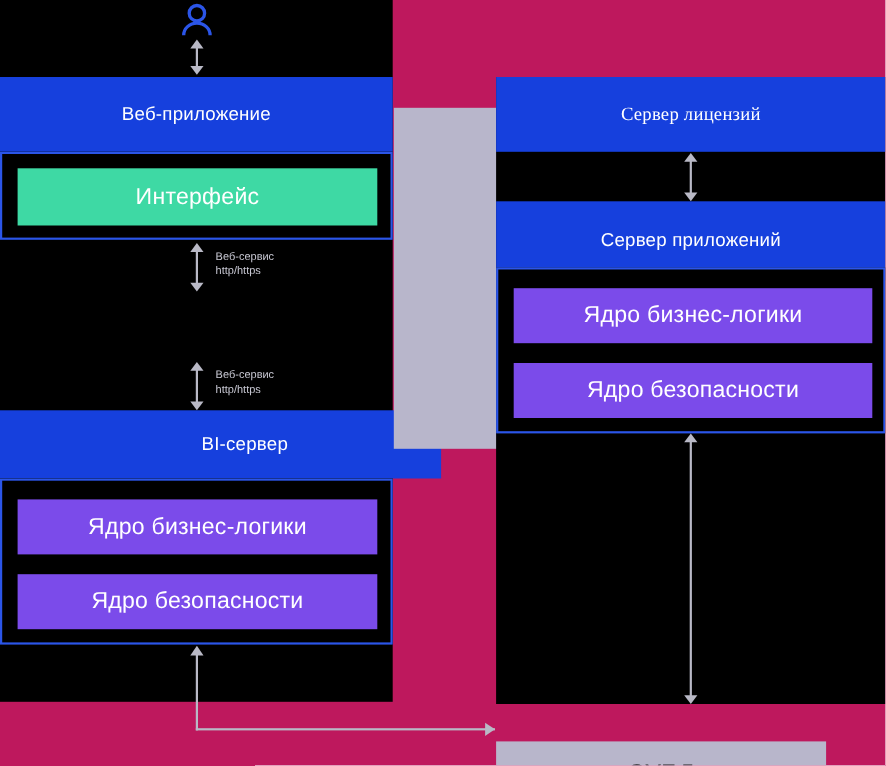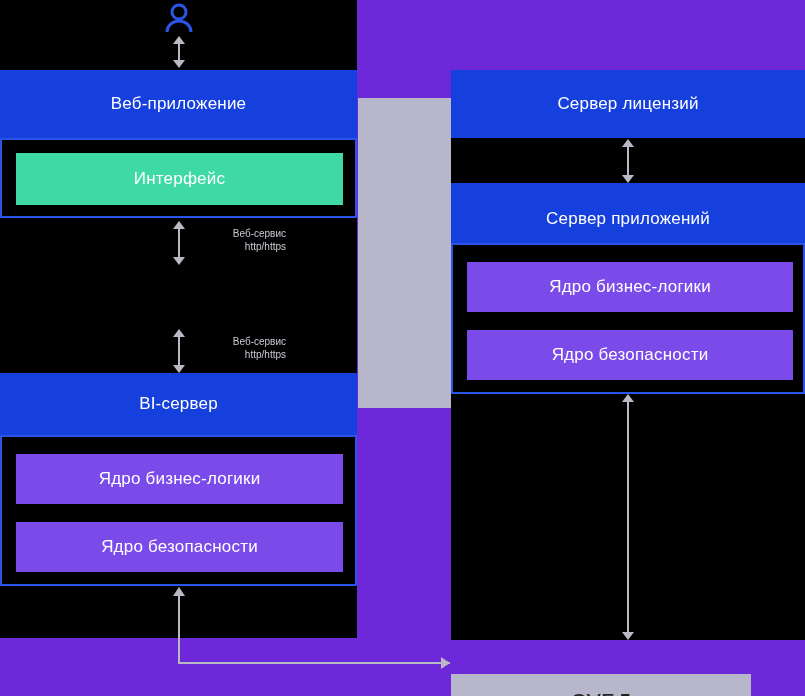--- a/index.html
+++ b/index.html
@@ -7,21 +7,21 @@
     padding: 0;
     background: #ffffff;
   }
   body {
     font-family: "Liberation Sans", sans-serif;
   }
   #canvas {
     position: relative;
     width: 805px;
     height: 696px;
-    background: #6d28d9;
+    background: #be185d;
     overflow: hidden;
   }
   .abs { position: absolute; }
 
   
   .col-bg {
     background: #000000;
   }
   .band-blue {
     background: #1640DD;
@@ -35,21 +35,21 @@
   .inner-frame {
     background: #000000;
     border: 2px solid #2B55E8;
     box-sizing: border-box;
   }
   .chip {
     display: flex;
     align-items: center;
     justify-content: center;
     color: #ffffff;
-    font-size: 17px;
+    font-size: 21px;
     letter-spacing: .2px;
     box-sizing: border-box;
   }
   .chip-green { background: #3ED9A4; }
   .chip-purple { background: #7B4BEA; text-align: center; }
 
   .gray-block {
     background: #B8B6CB;
   }
   .gray-band {
@@ -111,21 +111,21 @@
     border-bottom: 6px solid transparent;
     border-left: 9px solid #B9B9C6;
   }
 
   
   .link-label {
     position: absolute;
     color: #C9C9D4;
     font-size: 10px;
     line-height: 13px;
-    text-align: right;
+    text-align: left;
     white-space: nowrap;
   }
 
   
   .person-icon { position: absolute; }
 </style>
 </head>
 <body>
 
 <div id="canvas">
@@ -169,21 +169,21 @@
   <div class="arrow-v" style="left:172px; top:329px; height:44px;">
     <div class="shaft"></div>
     <div class="head-up"></div>
     <div class="head-dn"></div>
   </div>
   <div class="link-label" style="left:196px; top:335px; width:90px;">
     <div>Веб-сервис</div>
     <div>http/https</div>
   </div>
 
-  <div class="abs band-blue" style="left:0; top:373px; width:357px; height:62px;">
+  <div class="abs band-blue" style="left:0; top:373px; width:357px; height:62px;padding-left:44px;">
     <span>BI-сервер</span>
   </div>
 
   <div class="abs inner-frame" style="left:0; top:435px; width:357px; height:151px;">
     <div class="abs chip chip-purple" style="left:14px; top:17px; width:327px; height:50px;">
       <span>Ядро бизнес-логики</span>
     </div>
     <div class="abs chip chip-purple" style="left:14px; top:85px; width:327px; height:50px;">
       <span>Ядро безопасности</span>
     </div>
@@ -191,21 +191,21 @@
 
   <div class="elbow-head-up" style="left:173px; top:587px;"></div>
   <div class="elbow-vert" style="left:178px; top:594px; height:70px;"></div>
   <div class="elbow-horz" style="left:178px; top:662px; width:272px;"></div>
   <div class="elbow-head-right" style="left:441px; top:657px;"></div>
 
   <div class="abs gray-block" style="left:358px; top:98px; width:95px; height:310px;"></div>
 
   <div class="abs col-bg" style="left:451px; top:70px; width:354px; height:570px;"></div>
 
-  <div class="abs band-blue" style="left:451px; top:70px; width:354px; height:68px;">
+  <div class="abs band-blue" style="left:451px; top:70px; width:354px; height:68px;font-family:Liberation Serif, serif;">
     <span>Сервер лицензий</span>
   </div>
 
   <div class="arrow-v" style="left:621px; top:139px; height:44px;">
     <div class="shaft"></div>
     <div class="head-up"></div>
     <div class="head-dn"></div>
   </div>
 
   <div class="abs band-blue" style="left:451px; top:183px; width:354px; height:72px;">

